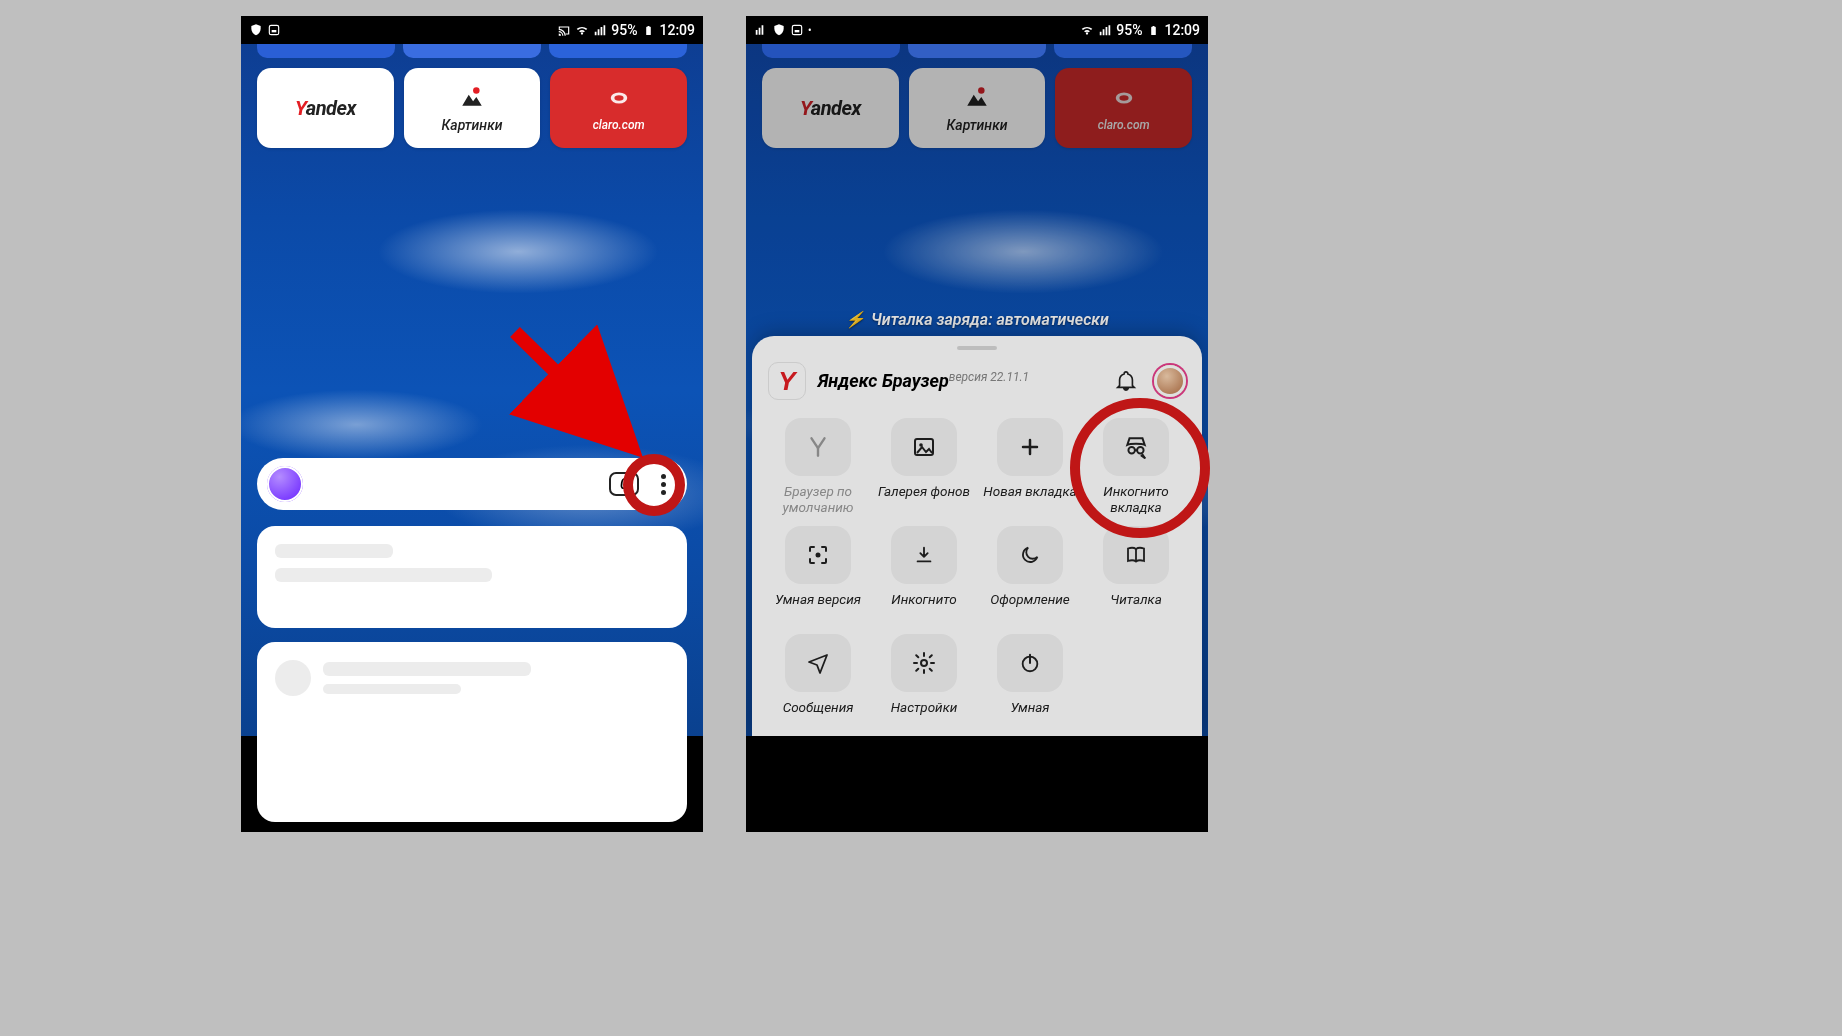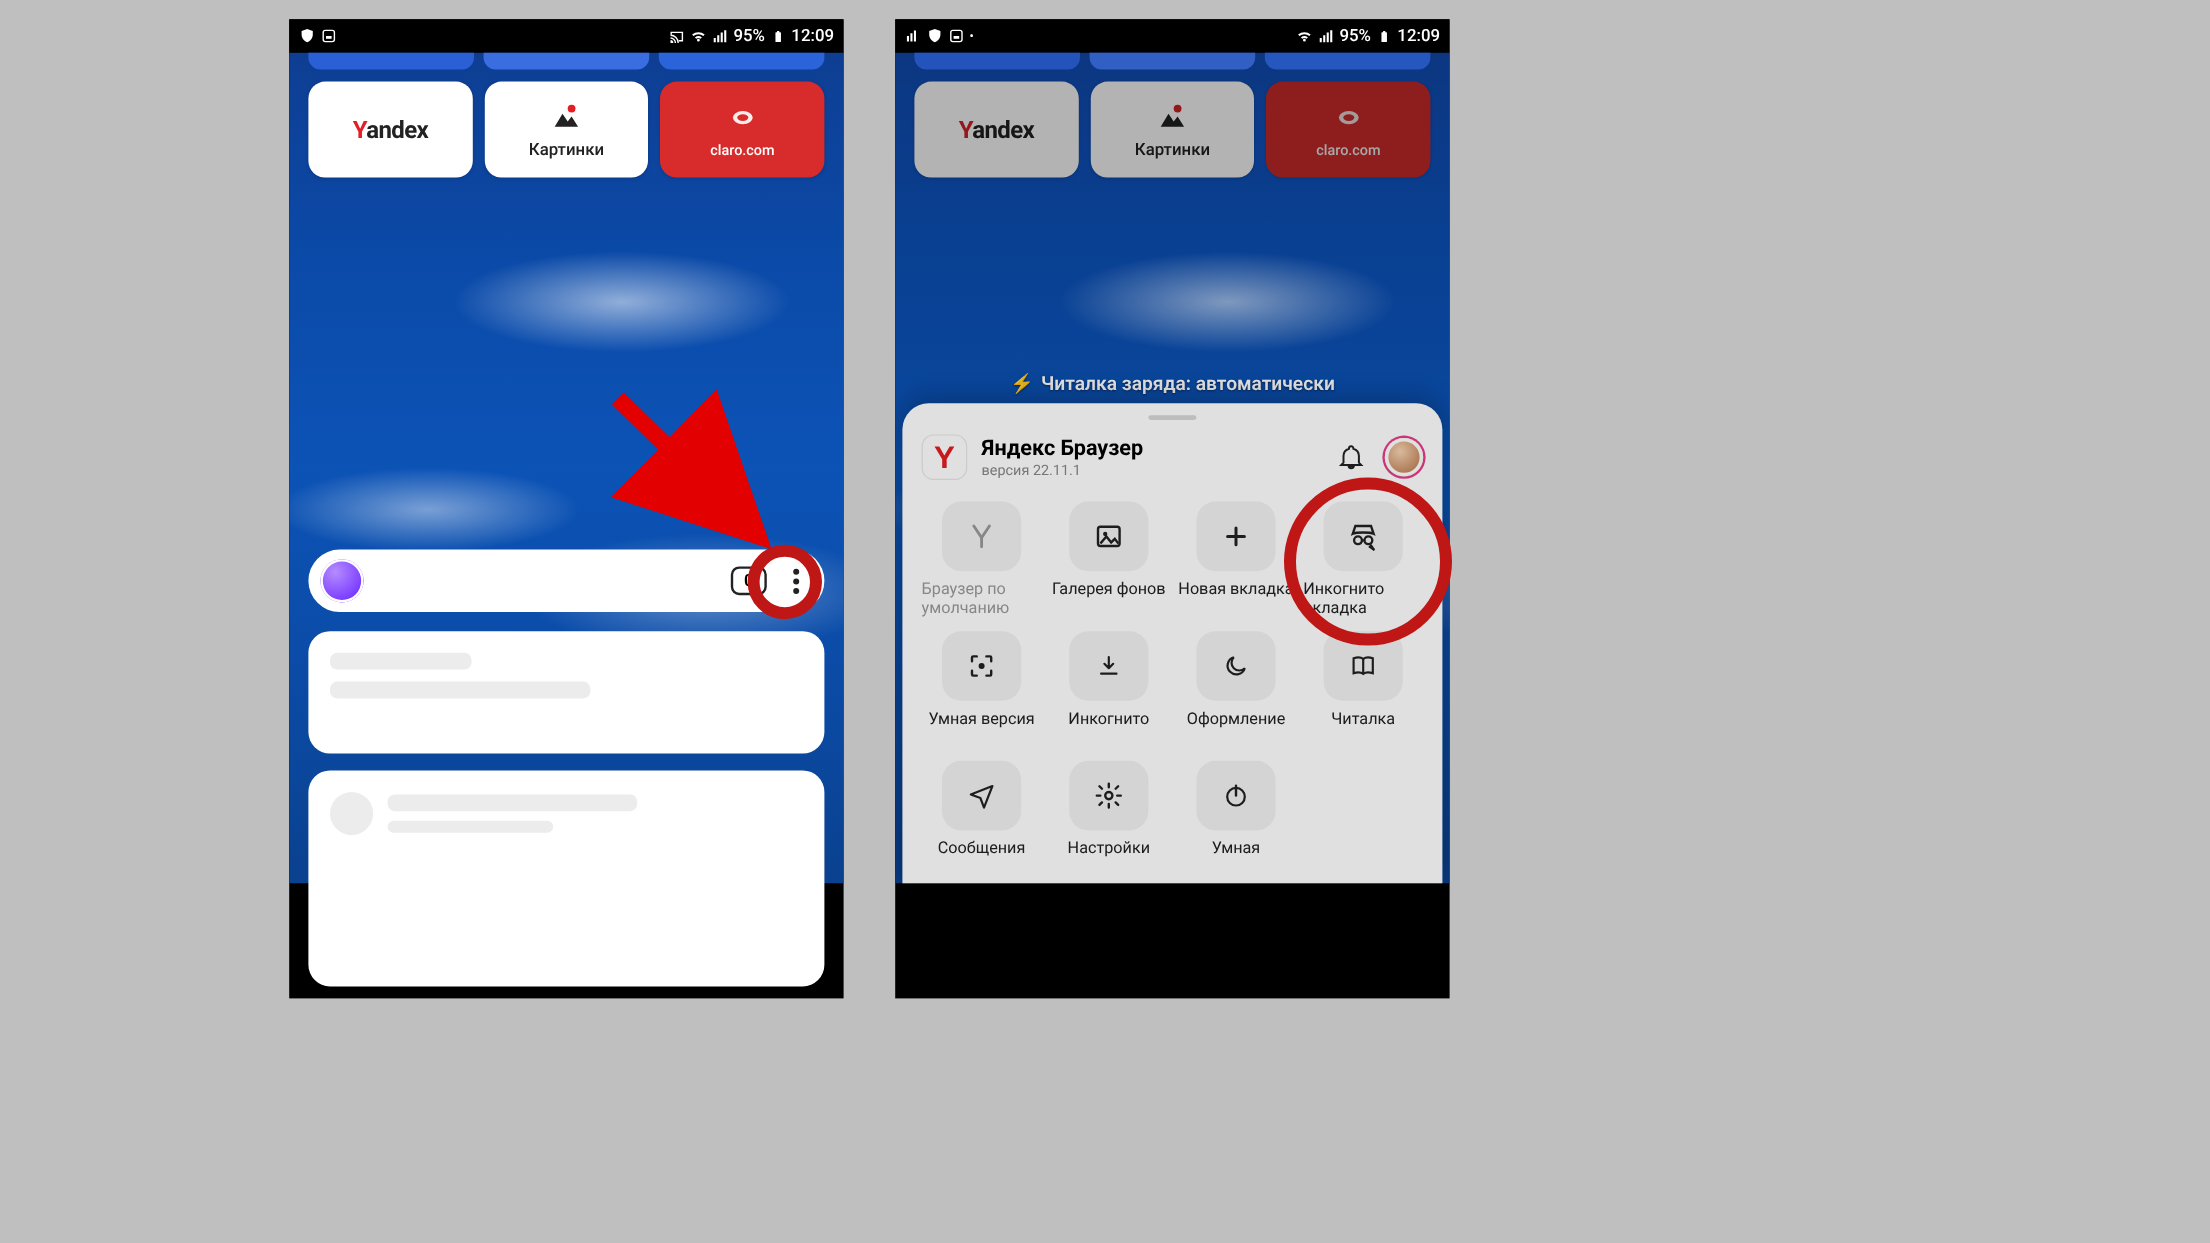--- a/index.html
+++ b/index.html
@@ -34,20 +34,21 @@
 
   
   .ocean {
     position: relative;
     background:
       radial-gradient(ellipse 200px 60px at 60% 30%, rgba(255,255,255,.55), transparent 70%),
       radial-gradient(ellipse 180px 50px at 25% 55%, rgba(255,255,255,.45), transparent 70%),
       radial-gradient(ellipse 220px 70px at 75% 65%, rgba(255,255,255,.35), transparent 70%),
       linear-gradient(180deg,#0e3e93 0%, #0b4aa8 25%, #0c53b6 50%, #0b4ba6 75%, #0a418f 100%);
     height: 692px;
+    font-style: italic;
   }
   .ocean.dim::after {
     content:"";
     position:absolute; inset:0;
     background: rgba(0,0,0,.12);
   }
 
   .top-tiles-row {
     position: absolute;
     top: 0; left: 0; right: 0;
@@ -183,36 +184,36 @@
     display:flex; align-items:center; gap:12px;
     margin-bottom: 18px;
   }
   .ybicon {
     width:38px; height:38px; border-radius:10px;
     border:1px solid #e7e7e7;
     display:flex; align-items:center; justify-content:center;
     font-size:26px; font-weight:800; color:#e31e24;
     font-family: Arial, sans-serif;
   }
-  .menu-title-block { display:flex; flex-direction:column; line-height:1.2; }
+  .menu-title-block { display:flex; flex-direction:row; line-height:1.2; }
   .menu-title { font-size:18px; font-weight:700; }
   .menu-ver   { font-size:12px; color:#888; }
   .menu-header .spacer { flex:1; }
   .bell-wrap, .avatar-wrap { width:32px; height:32px; display:flex; align-items:center; justify-content:center; }
   .avatar {
     width:32px; height:32px; border-radius:50%;
     background: radial-gradient(circle at 40% 35%, #f7d4b3, #c2845a 70%);
     box-shadow: 0 0 0 2px #e83e8c, 0 0 0 3px #fff inset;
   }
 
   .menu-grid {
     display:grid;
     grid-template-columns: repeat(4, 1fr);
     gap: 10px 6px;
-    text-align:left;
+    text-align:center;
   }
   .menu-item { display:flex; flex-direction:column; align-items:center; gap:8px; }
   .menu-icon-box {
     width:66px; height:58px;
     background:#f2f2f2;
     border-radius:16px;
     display:flex; align-items:center; justify-content:center;
   }
   .menu-label { font-size:13.5px; color:#222; line-height:1.15; min-height: 32px; }
   .menu-label.gray { color:#9a9a9a; }

